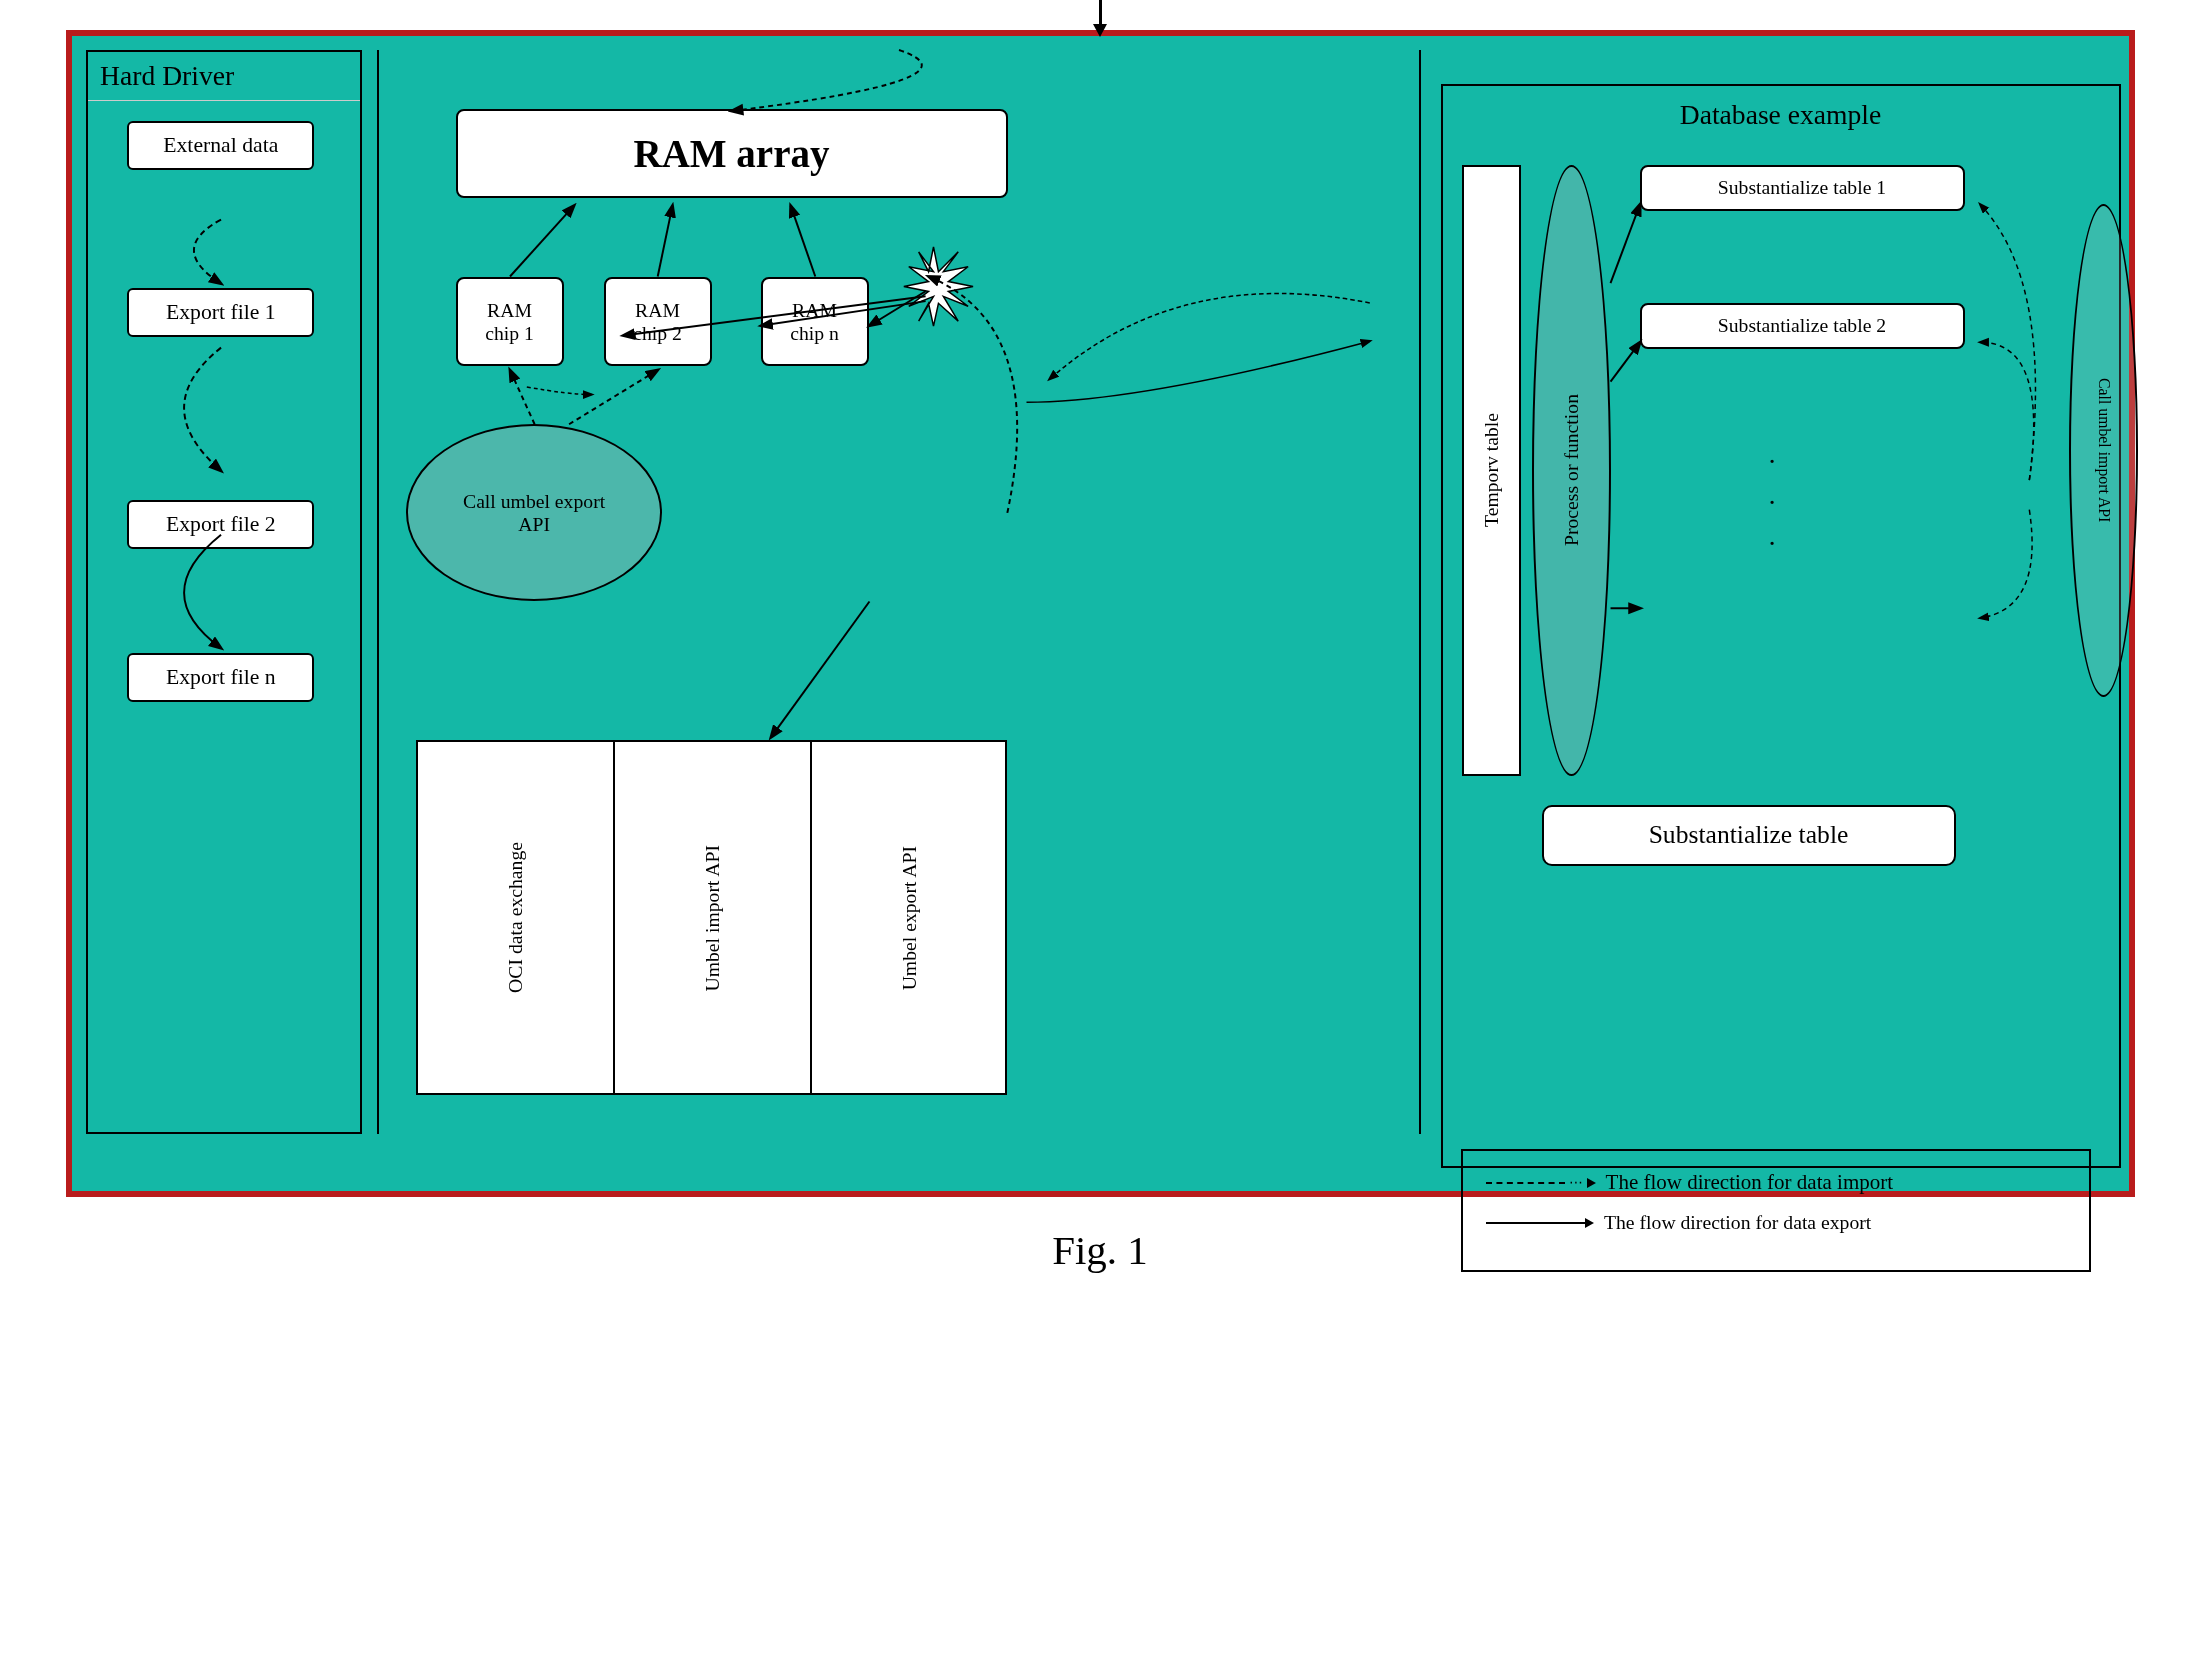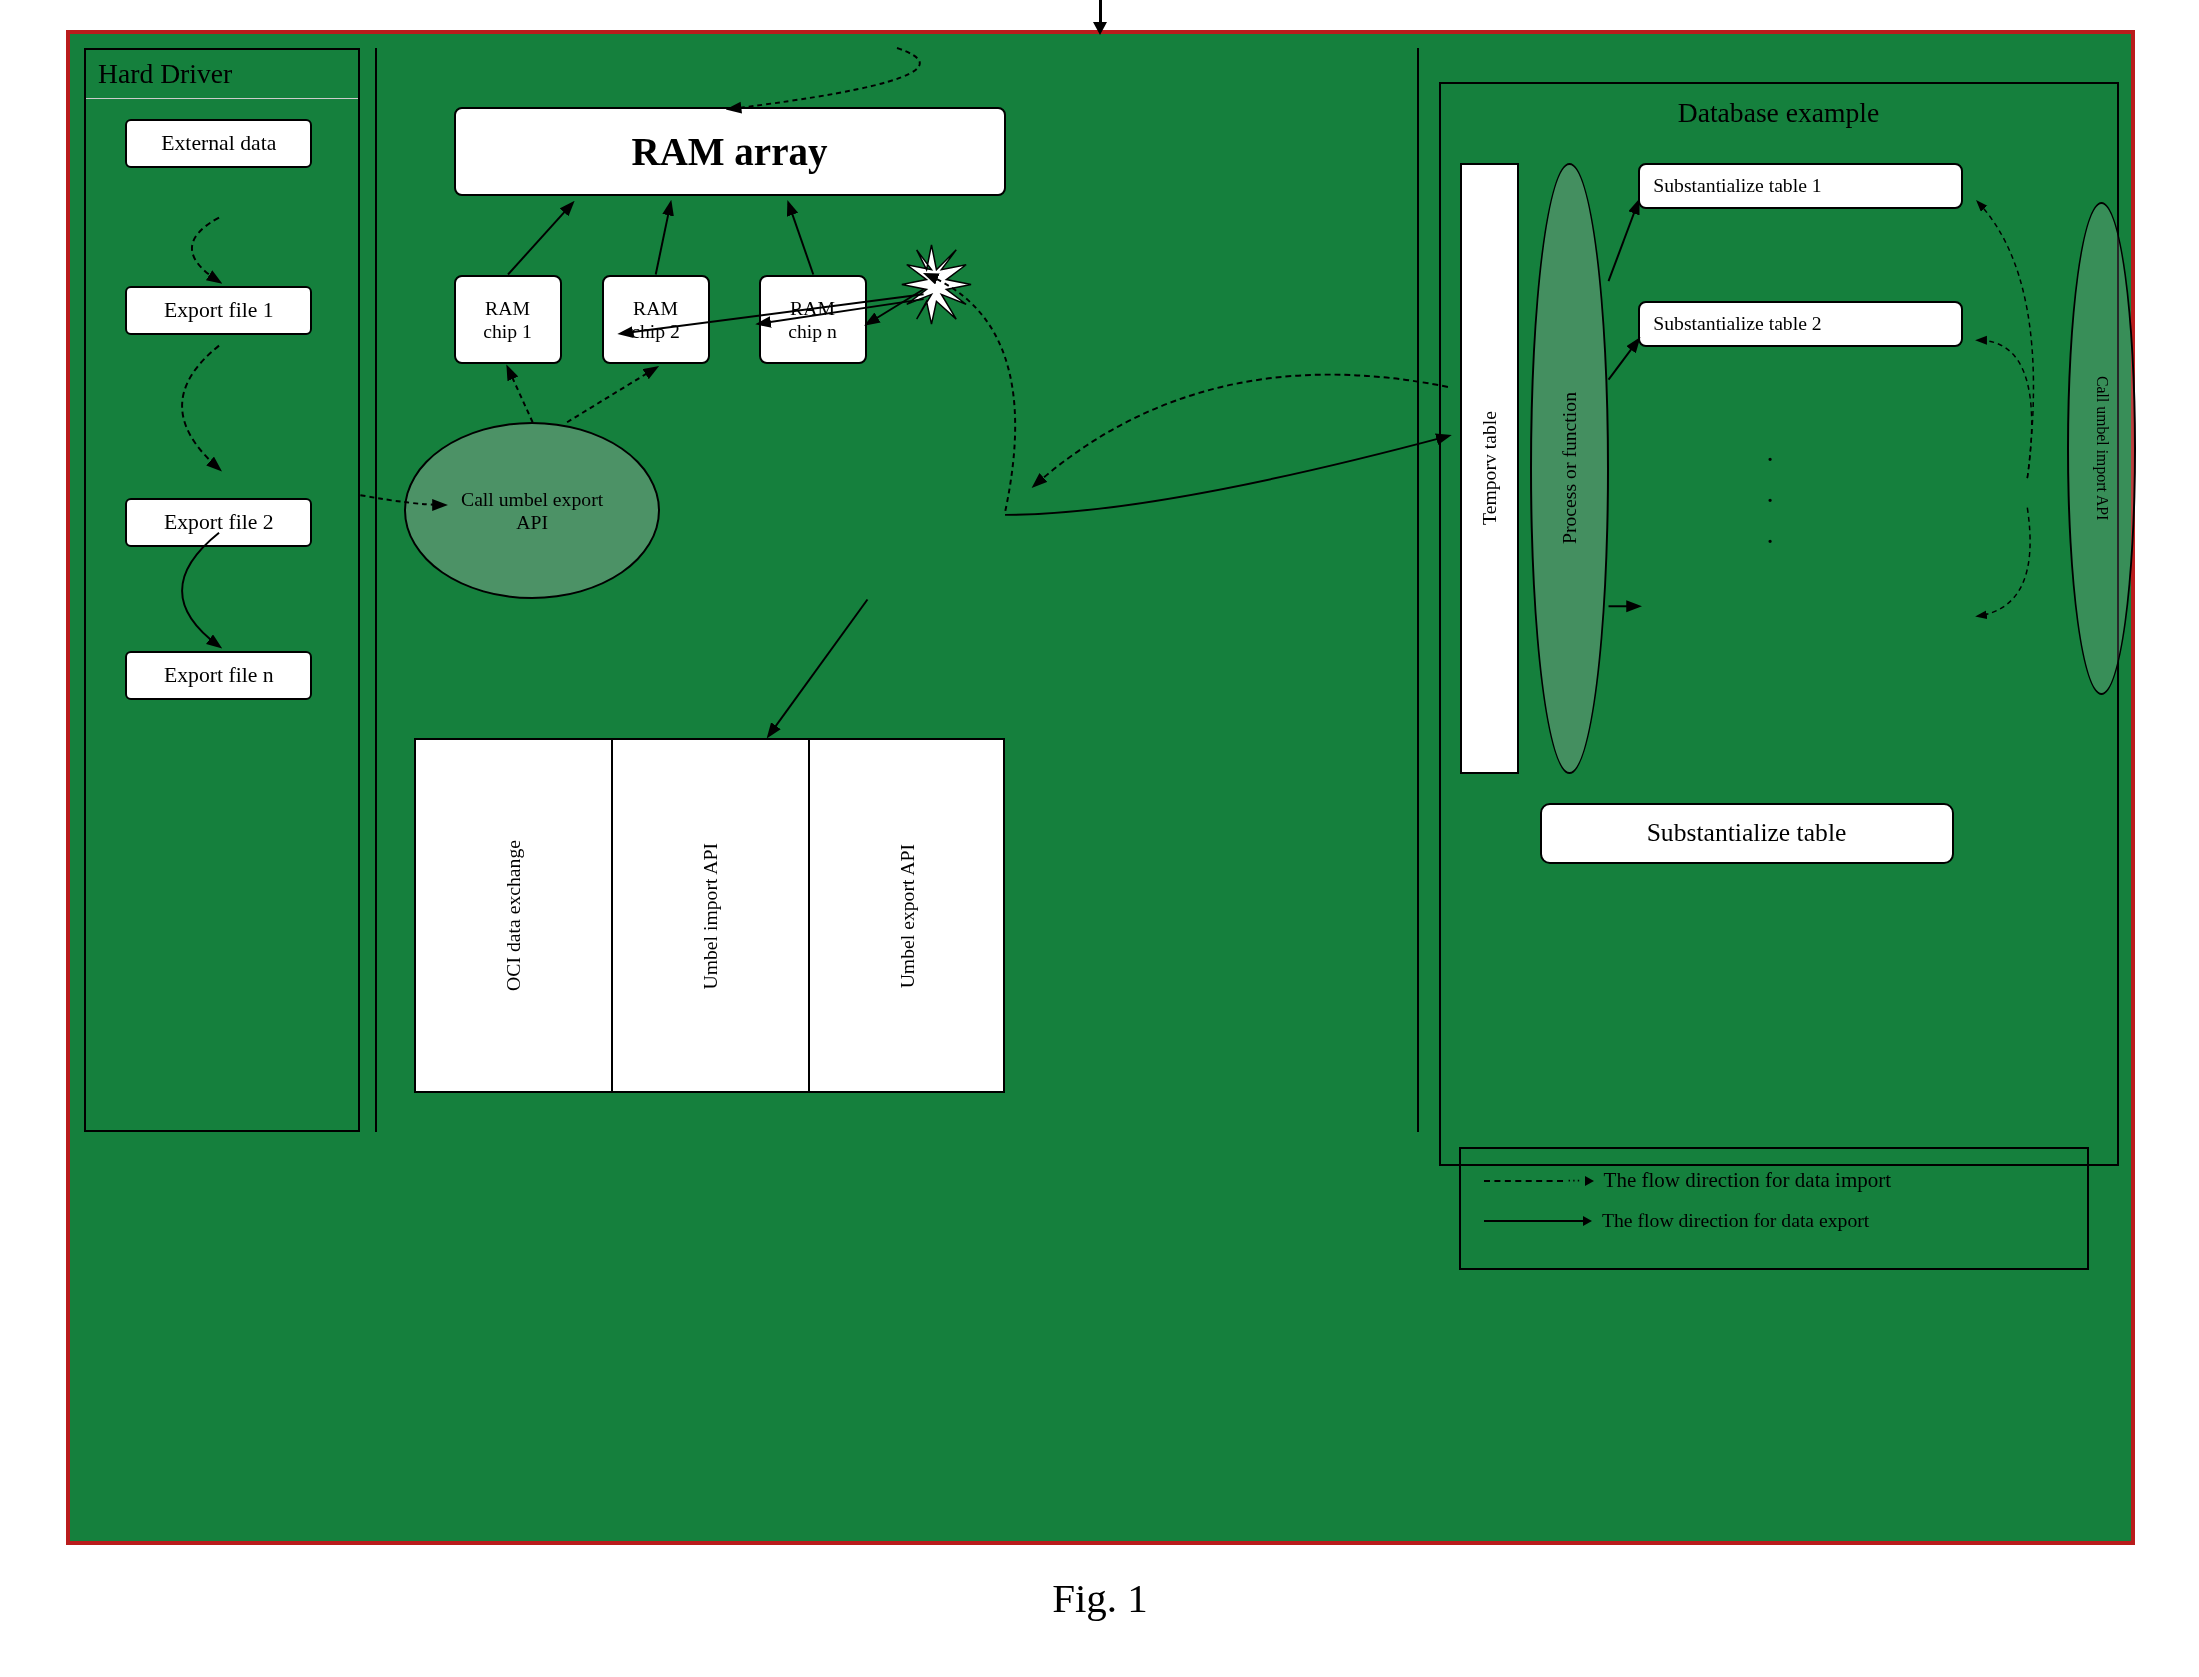--- a/index.html
+++ b/index.html
@@ -9,25 +9,25 @@
       width: 2200px;
       height: 1678px;
       display: flex;
       flex-direction: column;
       align-items: center;
       justify-content: flex-start;
       padding: 29.6px;
     }
 
     .outer-frame {
-      border: 4px solid #b91c1c;
+      border: 6px solid #b91c1c;
       width: 2069px;
-      height: 1515px;
+      height: 1167px;
       position: relative;
-      background: #15803d;
+      background: #14b8a6;
     }
 
     
     .left-panel {
       position: absolute;
       left: 14.8px;
       top: 14.8px;
       width: 276px;
       height: 1084px;
       border: 2px solid #000;
@@ -109,20 +109,21 @@
       font-size: 27.6px;
       text-align: center;
       padding: 9.9px;
     }
 
     .sub-table-box {
       position: absolute;
       border: 2px solid #000;
       border-radius: 7.9px;
       font-size: 19.7px;
+      text-align: center;
       padding: 9.9px 13.8px;
       background: #fff;
     }
 
     .subst-main-box {
       position: absolute;
       border: 2px solid #000;
       border-radius: 9.9px;
       font-size: 25.6px;
       text-align: center;

